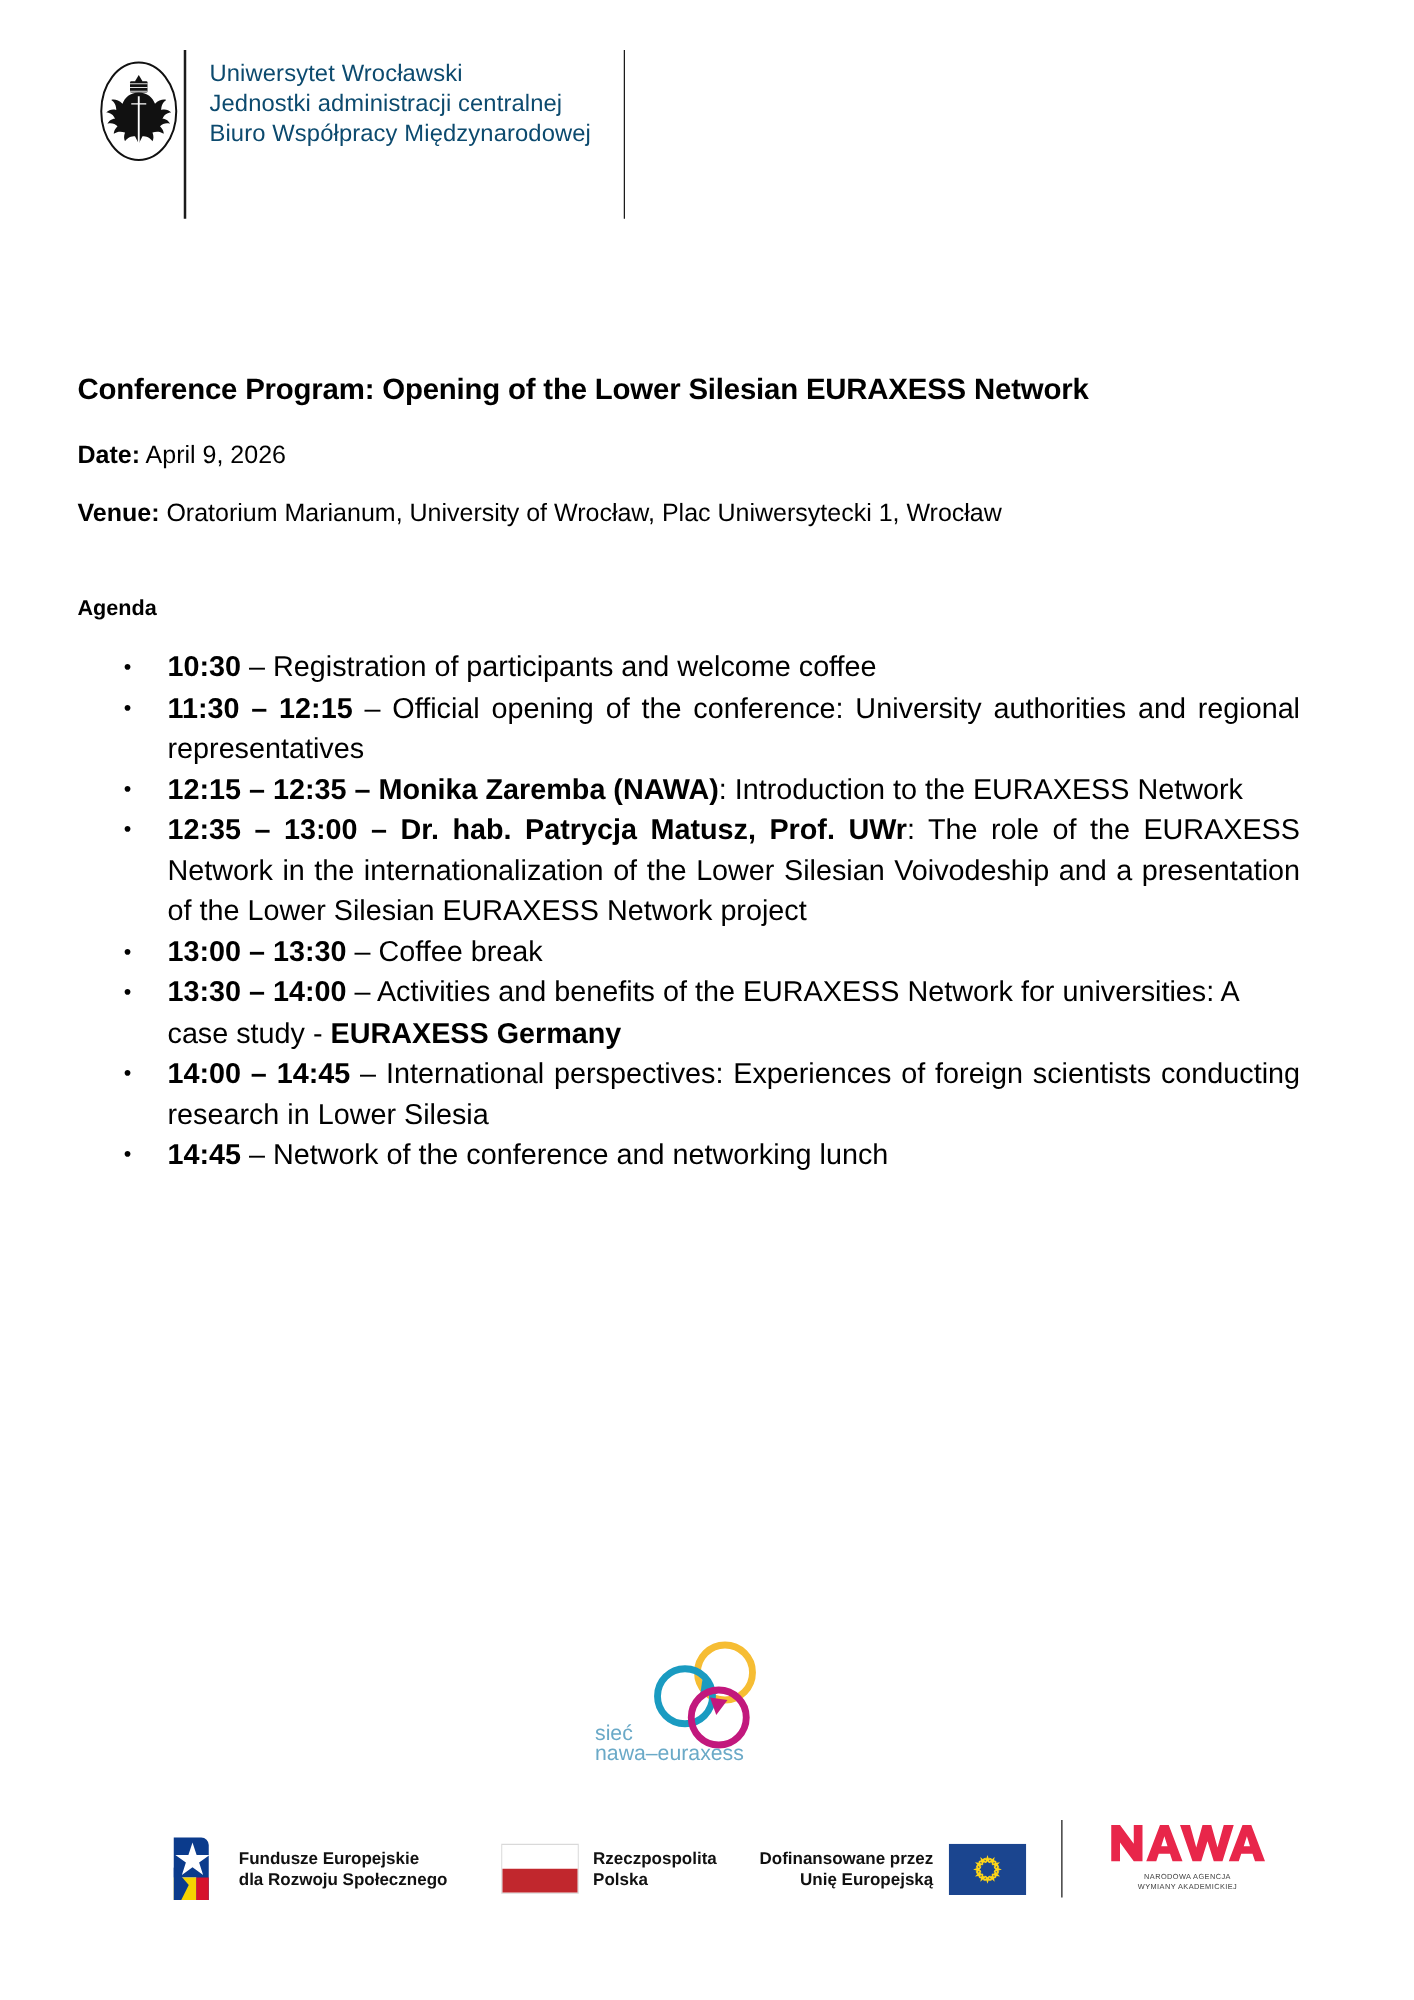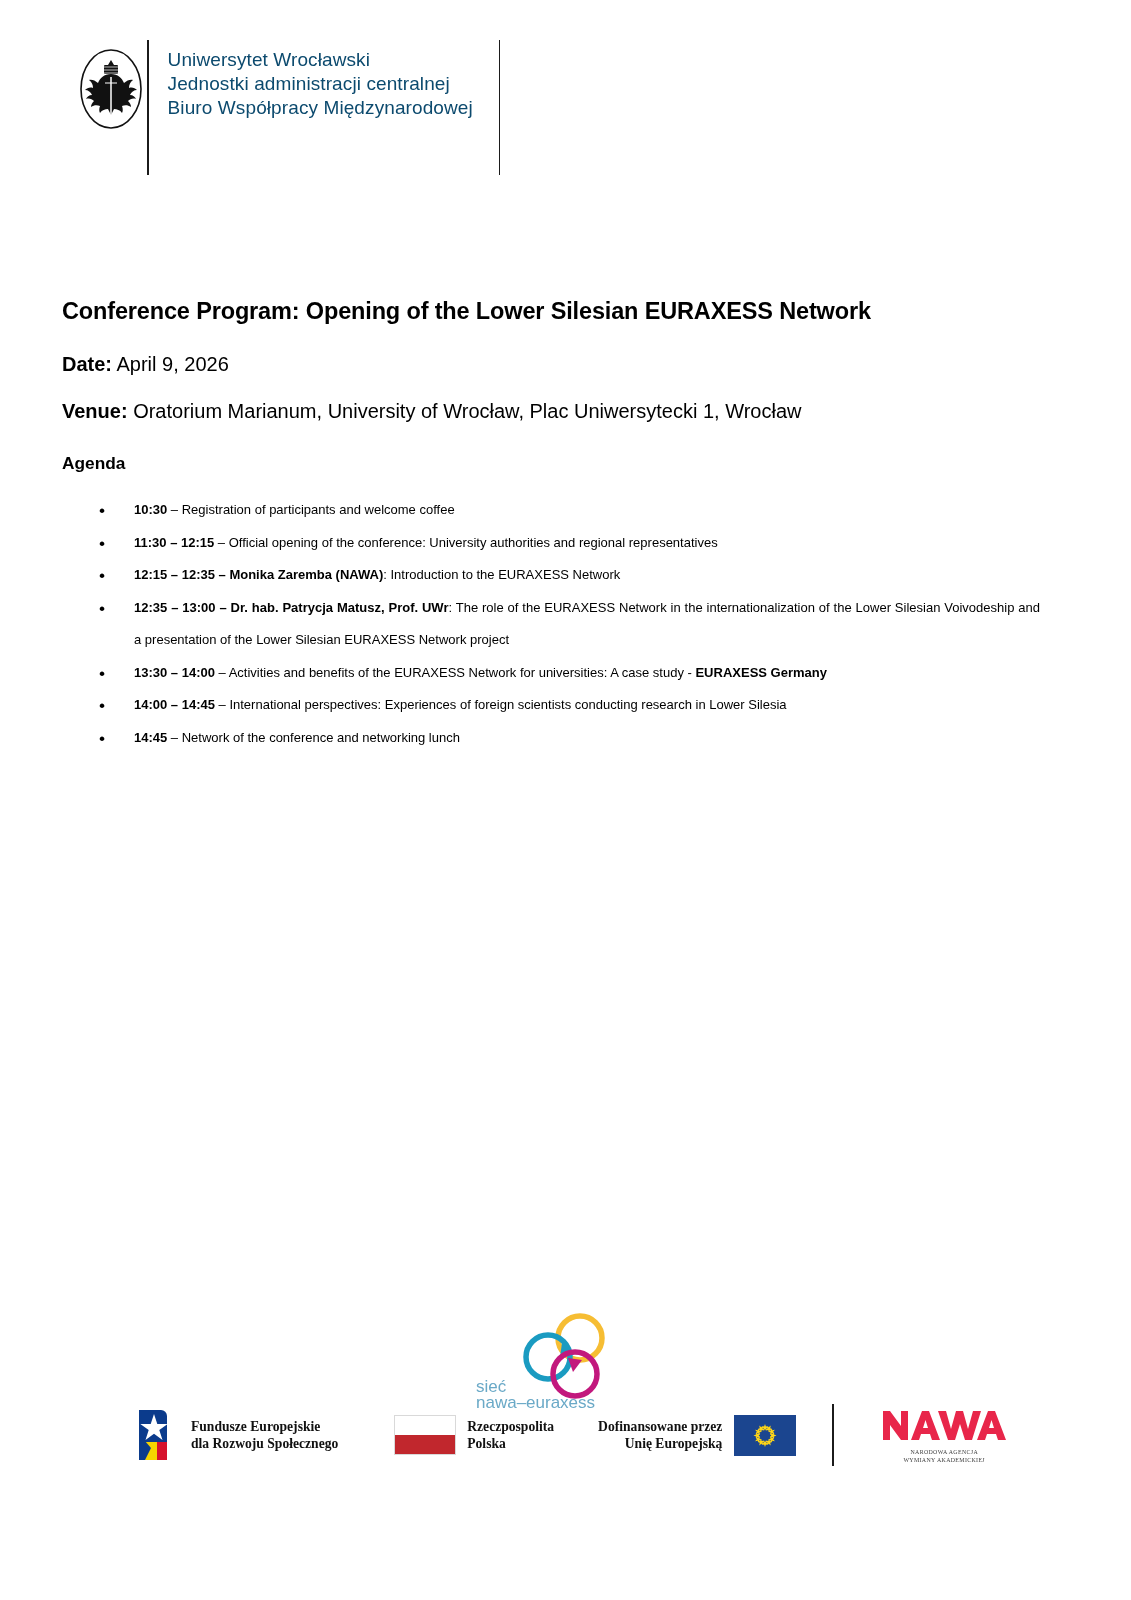--- a/index.html
+++ b/index.html
@@ -62,32 +62,32 @@
   }
   .meta-line {
     font-size: 20px;
     line-height: 24px;
     margin-bottom: 23px;
   }
   .meta-line b { font-weight: bold; }
   .agenda-heading {
     font-size: 17.3px;
     font-weight: bold;
-    margin-top: 30px;
+    margin-top: 53px;
     margin-bottom: 20px;
   }
   ul.agenda {
     list-style: none;
     margin: 0;
     padding: 0;
   }
   ul.agenda > li {
     position: relative;
     padding-left: 72px;
-    font-size: 13px;
+    font-size: 23px;
     line-height: 32.5px;
     margin-bottom: 0;
   }
   ul.agenda > li::before {
     content: "•";
     position: absolute;
     left: 37px;
     top: 0;
     font-size: 17.3px;
     line-height: 32.5px;
@@ -102,26 +102,24 @@
     top: 1312px;
     width: 190px;
     height: 98px;
   }
   .net-logo svg { display: block; }
 
   
   .footer {
     position: absolute;
     left: 133px;
-    top: 1396px;
+    top: 1456px;
     width: 880px;
     height: 78px;
     display: flex;
-    align-items: center;
-    font-family: Liberation Serif, serif;
   }
   .fblock { display: flex; align-items: center; }
   .fe-logo { width: 47px; height: 62px; flex: 0 0 auto; }
   .fb-text {
     font-size: 13.6px;
     font-weight: bold;
     line-height: 17.5px;
     color: #111111;
     white-space: nowrap;
     margin-left: 11px;
@@ -201,20 +199,21 @@
     <b>Venue:</b><span> Oratorium Marianum, University of Wrocław, Plac Uniwersytecki 1, Wrocław</span>
   </p>
 
   <div class="agenda-heading">Agenda</div>
 
   <ul class="agenda" id="agenda-list">
       <li><b>10:30</b><span> – Registration of participants and welcome coffee</span></li>
       <li class="justify"><b>11:30 – 12:15</b><span> – Official opening of the conference: University authorities and regional representatives</span></li>
       <li><b>12:15 – 12:35 – </b><b>Monika Zaremba (NAWA)</b><span>: Introduction to the EURAXESS Network</span></li>
       <li class="justify"><b>12:35 – 13:00 – </b><b>Dr. hab. Patrycja Matusz, Prof. UWr</b><span>: The role of the EURAXESS Network in the internationalization of the Lower Silesian Voivodeship and a presentation of the Lower Silesian EURAXESS Network project</span></li>
+      <li><b>13:00 – 13:30</b><span> – Coffee break</span></li>
       <li><b>13:30 – 14:00</b><span> – Activities and benefits of the EURAXESS Network for universities: A case study - </span><b>EURAXESS Germany</b></li>
       <li class="justify"><b>14:00 – 14:45</b><span> – International perspectives: Experiences of foreign scientists conducting research in Lower Silesia</span></li>
       <li><b>14:45</b><span> – Network of the conference and networking lunch</span></li>
     </ul>
 </div>
 
 <div class="net-logo">
   <svg viewBox="0 0 190 98" width="190" height="98">
 
     <circle cx="110" cy="26" r="22" fill="none" stroke="#f6bd33" stroke-width="5.5"></circle>

